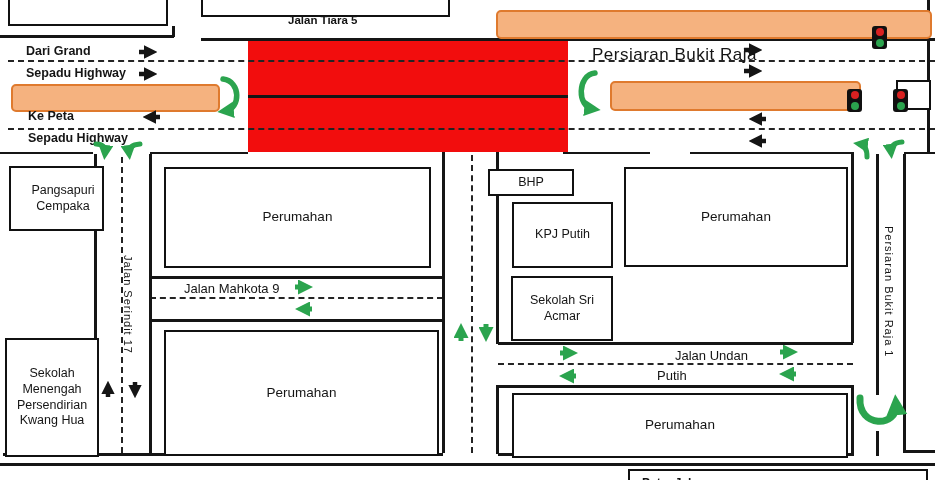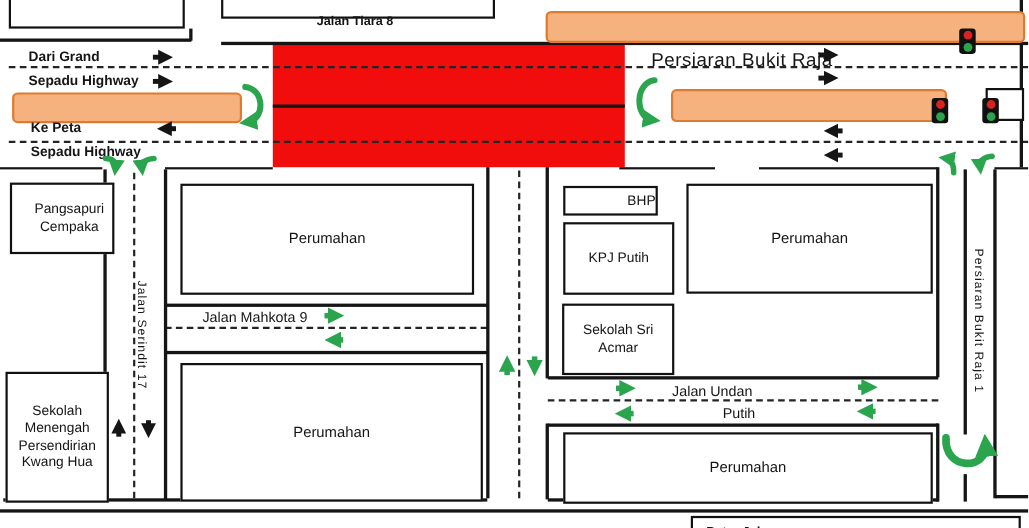--- a/index.html
+++ b/index.html
@@ -88,44 +88,44 @@
   </div>
   <div class="bld small" style="left:5px;top:338px;width:86px;height:111px;padding:2px;">
     <span>Sekolah Menengah Persendirian Kwang Hua</span>
   </div>
   <div class="bld" style="left:164px;top:167px;width:263px;height:97px;">
     <span>Perumahan</span>
   </div>
   <div class="bld" style="left:624px;top:167px;width:220px;height:96px;">
     <span>Perumahan</span>
   </div>
-  <div class="bld small" style="left:512px;top:169px;width:82px;height:23px;justify-content:flex-end;">
+  <div class="bld small" style="left:488px;top:169px;width:82px;height:23px;">
     <span>BHP</span>
   </div>
   <div class="bld small" style="left:512px;top:202px;width:97px;height:62px;">
     <span>KPJ Putih</span>
   </div>
   <div class="bld small" style="left:511px;top:276px;width:98px;height:61px;">
     <span>Sekolah Sri Acmar</span>
   </div>
   <div class="bld" style="left:164px;top:330px;width:271px;height:122px;">
     <span>Perumahan</span>
   </div>
   <div class="bld" style="left:512px;top:393px;width:332px;height:61px;">
     <span>Perumahan</span>
   </div>
 
-  <div class="lbl b" style="left:288px;top:14px;font-size:11.5px;">Jalan Tiara 8</div>
+  <div class="lbl b" style="left:288px;top:14px;font-size:11.5px;">Jalan Tiara 5</div>
   <div class="lbl b" style="left:26px;top:44px;font-size:12.5px;">Dari Grand</div>
   <div class="lbl b" style="left:26px;top:66px;font-size:12.5px;">Sepadu Highway</div>
   <div class="lbl b" style="left:28px;top:109px;font-size:12.5px;">Ke Peta</div>
   <div class="lbl b" style="left:28px;top:131px;font-size:12.5px;">Sepadu Highway</div>
   <div class="lbl" style="left:592px;top:45px;font-size:17px;letter-spacing:0.5px;">Persiaran Bukit Raja</div>
   <div class="lbl" style="left:184px;top:281px;font-size:13px;">Jalan Mahkota 9</div>
-  <div class="lbl" style="left:611px;top:348px;font-size:13px;">Jalan Undan</div>
+  <div class="lbl" style="left:675px;top:348px;font-size:13px;">Jalan Undan</div>
   <div class="lbl" style="left:657px;top:368px;font-size:13px;">Putih</div>
   <div class="lbl vert" style="left:122px;top:255px;font-size:11px;">Jalan Serindit 17</div>
   <div class="lbl vert" style="left:883px;top:226px;font-size:11px;">Persiaran Bukit Raja 1</div>
 
   <div class="tl" style="left:872px;top:26px;">
       <i class="r"></i>
       <i class="g"></i>
     </div>
   <div class="tl" style="left:847px;top:89px;">
       <i class="r"></i>

